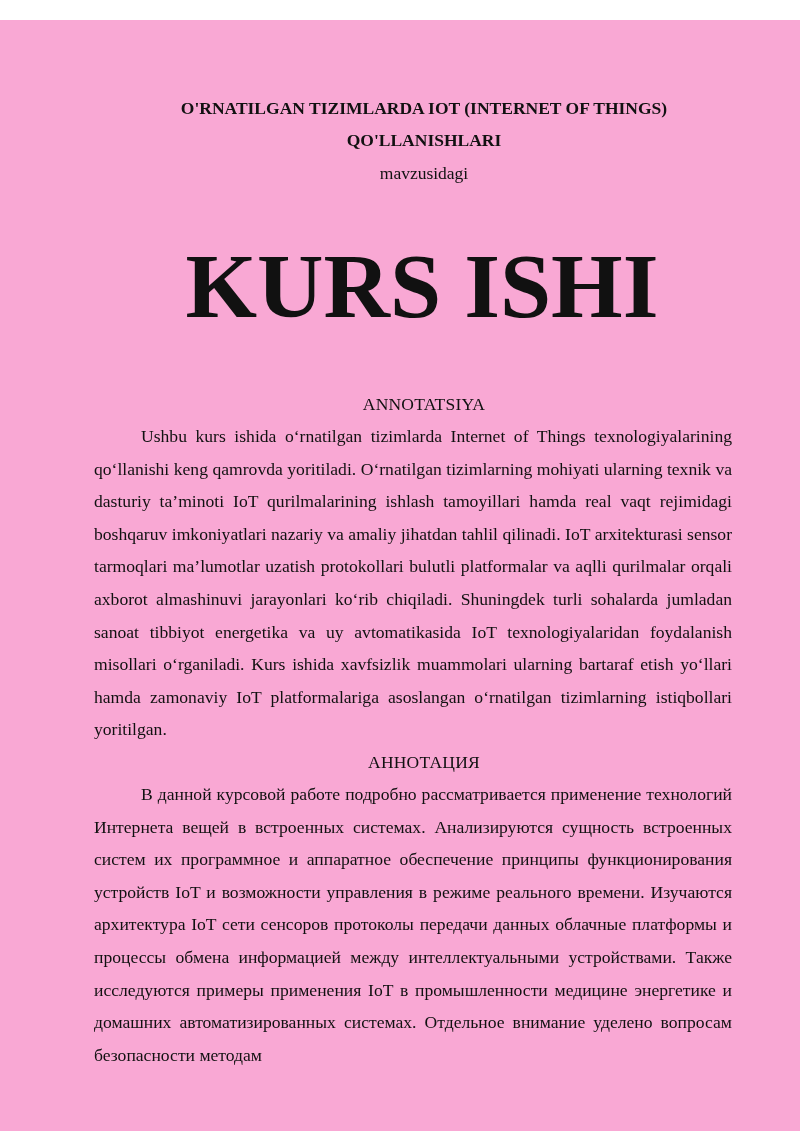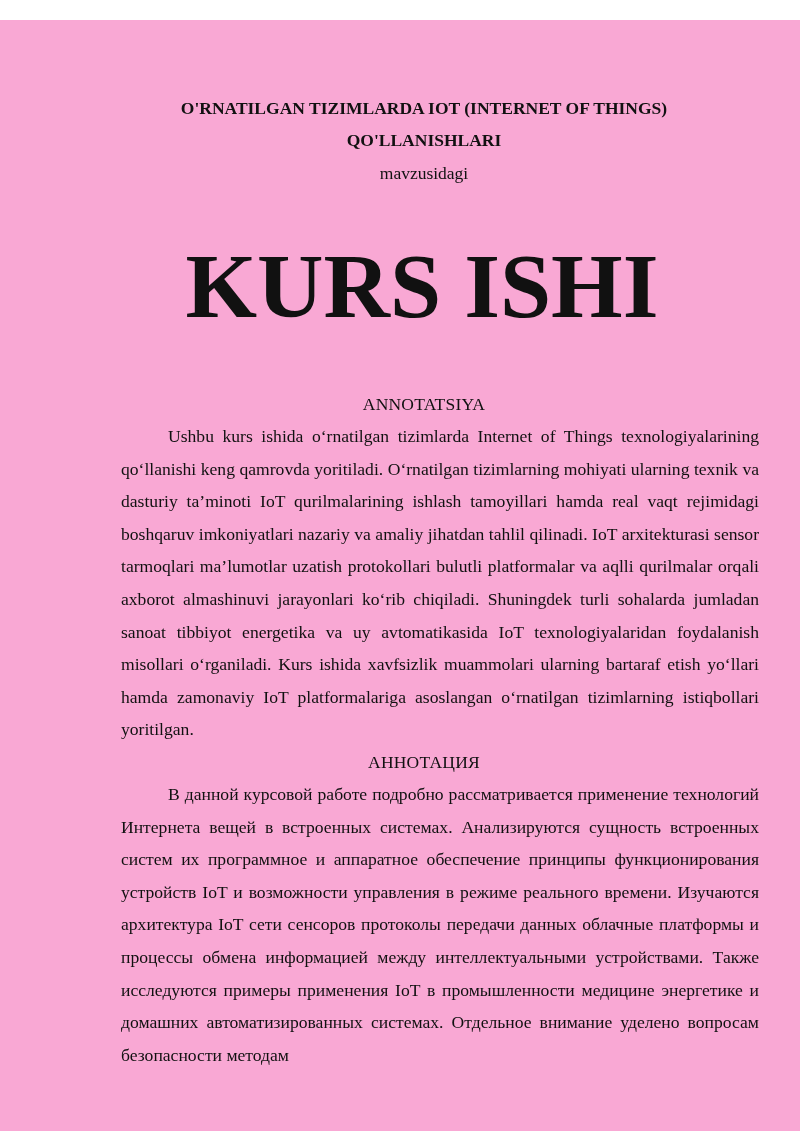--- a/index.html
+++ b/index.html
@@ -63,21 +63,21 @@
     width: 848px;
     text-align: center;
     font-size: 17.5px;
     line-height: 20px;
     letter-spacing: 0.2px;
   }
   .h-uz { top: 374px; }
   .h-ru { top: 732px; }
   .para {
     position: absolute;
-    left: 121px;
+    left: 94px;
     width: 638px;
     font-size: 17.6px;
     line-height: 32.6px;
     text-align: justify;
     text-indent: 47px;
     margin: 0;
     font-family: Liberation Serif, serif;
   }
   .para-uz { top: 400px; }
   .para-ru { top: 758px; }

